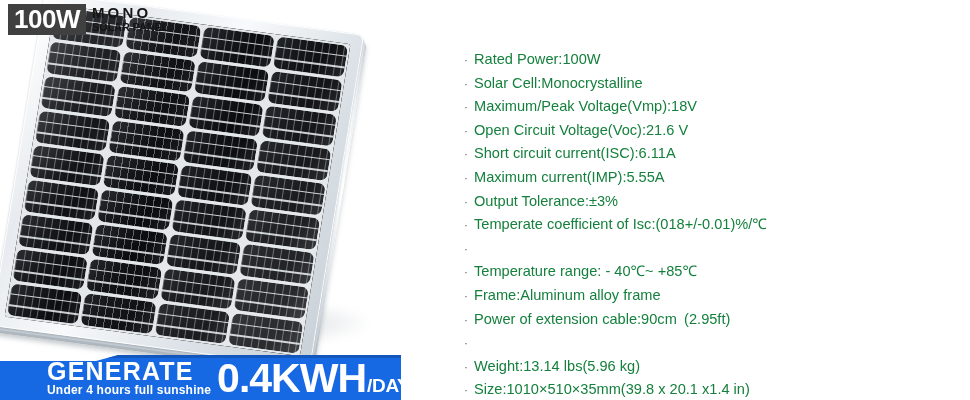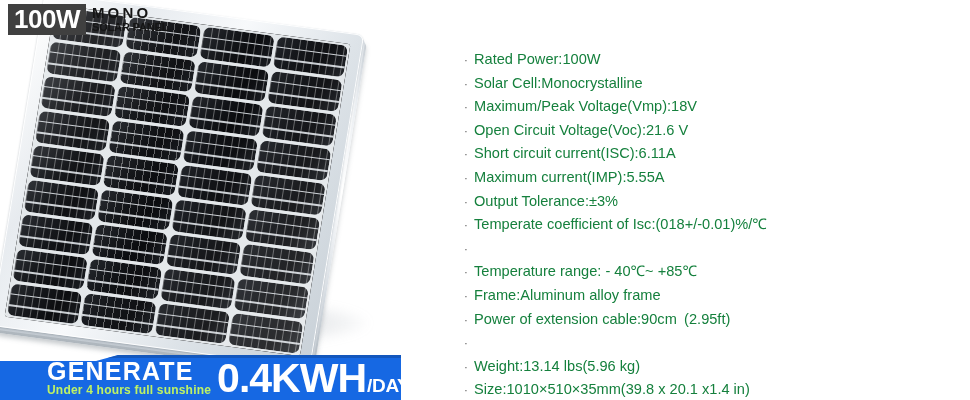--- a/index.html
+++ b/index.html
@@ -96,21 +96,21 @@
     background:linear-gradient(180deg,#1357bd 0%,#1357bd 3px,rgba(0,0,0,0) 3px);
     clip-path:polygon(0 6px, 96px 6px, 118px 0, 401px 0, 401px 45px, 0 45px);
     pointer-events:none;
   }
   .banner-inner{
     position:absolute;left:0;bottom:0;width:401px;height:39px;
     display:flex;align-items:center;padding:0 0 3px 12px;box-sizing:border-box;margin-left:35px;
   }
   .gen-block{display:flex;flex-direction:column;align-items:flex-start;padding-bottom:2px;}
   .gen-word{color:#fff;font-weight:bold;font-size:25px;line-height:25px;letter-spacing:1.2px;}
-  .gen-sub{color:#bef264;font-weight:bold;font-size:12px;line-height:13px;letter-spacing:.2px;margin-top:0px;}
+  .gen-sub{color:#ffffff;font-weight:bold;font-size:12px;line-height:13px;letter-spacing:.2px;margin-top:0px;}
   .kwh-block{display:flex;align-items:baseline;margin-left:6px;padding-bottom:1px;}
   .kwh-big{color:#fff;font-weight:bold;font-size:41px;line-height:41px;letter-spacing:-1px;}
   .kwh-small{color:#fff;font-weight:bold;font-size:19px;line-height:19px;letter-spacing:-0.3px;margin-left:1px;}
 
   
   .specs{position:absolute;left:458px;top:0;width:512px;height:400px;}
   .specs-title{
     position:absolute;left:2px;top:14px;color:#2b2b2b;font-weight:bold;font-size:25px;
     letter-spacing:.3px;
   }

